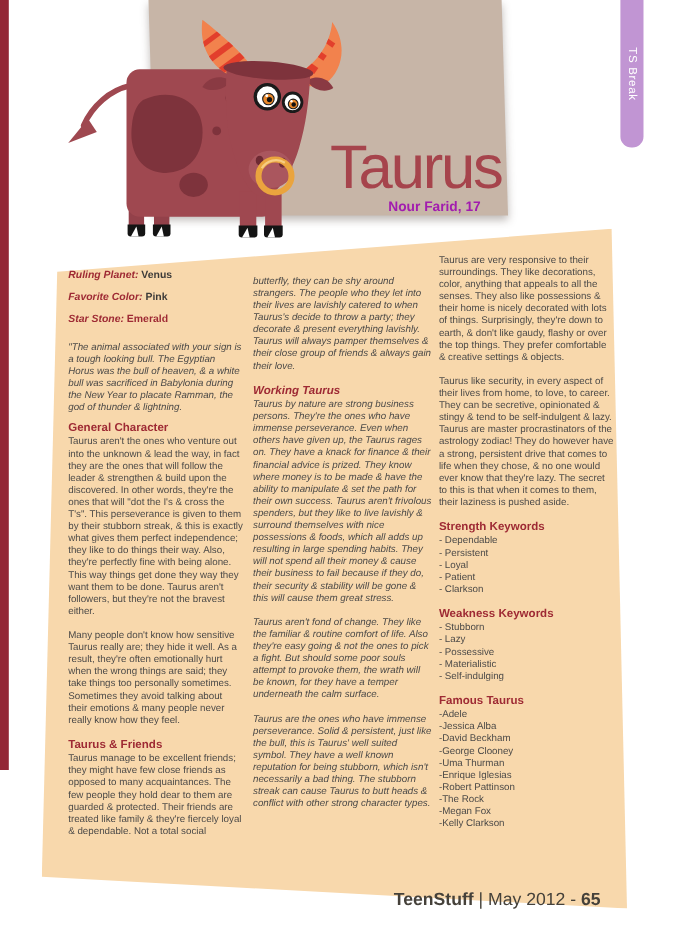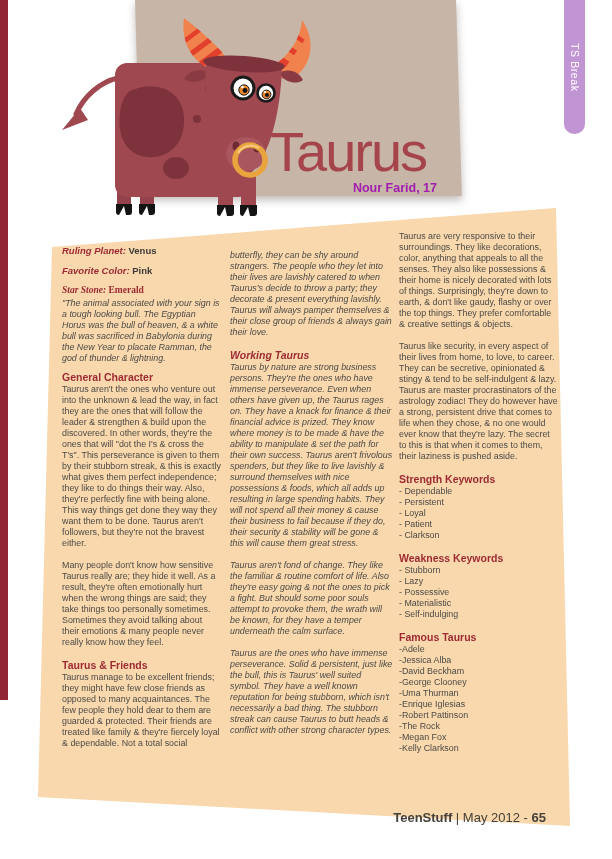--- a/index.html
+++ b/index.html
@@ -17,41 +17,41 @@
   .header-backdrop { position:absolute; left:135px; top:0; width:321px; height:196px;
                      background:var(--header-backdrop,#c7b5a7);
                      transform:skewX(1.7deg); transform-origin:top left;
                      box-shadow:0 4px 8px rgba(70,55,45,0.35); }
 
   .content-panel { position:absolute; inset:0; background:var(--content-panel,#f8d8ac);
                    clip-path:polygon(52px 247px, 556px 208px, 570px 826px, 38px 797px); }
 
   .bull { position:absolute; left:60px; top:16px; width:252px; height:202px; }
 
-  .title { position:absolute; left:270px; top:124px; font-size:56px; letter-spacing:-2px;
+  .title { position:absolute; left:300px; top:124px; font-size:56px; letter-spacing:-2px;
            color:var(--title,#a6444c); line-height:1;text-align:center; }
   .byline { position:absolute; left:280px; top:181px; width:157px; text-align:right;
             font-size:12.5px; font-weight:bold; color:#a21caf; }
 
   .col { position:absolute; width:159px; color:var(--body-text,#4c4a48); font-size:8.9px; line-height:11px; }
   .col-0 { left:62px;  top:245px; }
   .col-1 { left:230px; top:250px; width:163px;font-style:italic; }
   .col-2 { left:399px; top:231px; }
   .col p { margin:0 0 11px; }
   .col p.italic { font-style:italic; margin-bottom:7px; }
   .col h3 { font-size:10.5px; line-height:13px; margin:0; color:var(--heading,#9e2a34); }
   .col ul { list-style:none; margin:0 0 11px; padding:0; }
   .col .field { font-size:9.5px; font-weight:bold; margin:0 0 9px; line-height:11px; }
-  .col .field.tight { margin-bottom:2px;font-family:Liberation Serif, serif; }
+  .col .field.tight { margin-bottom:14px; }
   .col .field .lab { font-style:italic; color:var(--heading,#9e2a34); }
   .col .field .val { color:#3d3b39; }
   .col .field .val.red { color:var(--heading,#9e2a34); }
 
   .footer { position:absolute; top:810px; left:0; width:546px; text-align:right;
-            font-size:13px; color:#45413a; }
+            font-size:16px; color:#45413a; }
   .footer .brand { font-weight:bold; }
   .footer .pg { font-weight:bold; }
 </style>
 </head>
 <body>
 
 <div class="page">
 
   <div class="accent-bar"></div>
 

